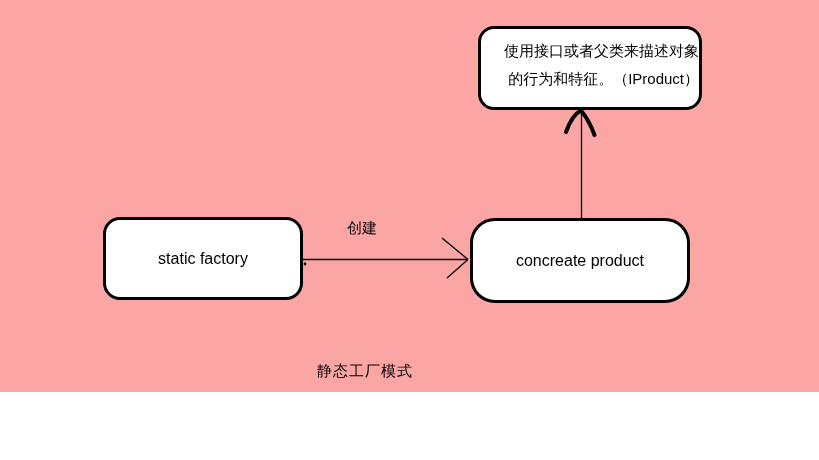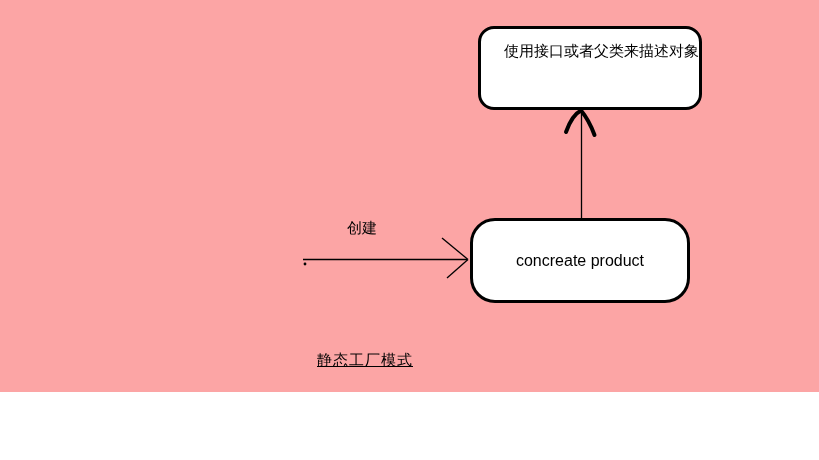--- a/index.html
+++ b/index.html
@@ -65,24 +65,23 @@
   .edge-label {
     position: absolute;
     left: 331px;
     top: 219px;
     font-size: 15px;
     margin-left: 16px;
   }
   .caption {
     position: absolute;
     left: 317px;
-    top: 351px;
+    top: 362px;
     font-size: 15px;
     letter-spacing: 1px;
-    text-decoration: underline;
   }
 </style>
 </head>
 <body>
 
 <div class="canvas">
 
   <svg class="arrow-layer" viewBox="0 0 819 460" xmlns="http://www.w3.org/2000/svg">
 
     <line x1="303" y1="259.5" x2="467" y2="259.5" stroke="#000000" stroke-width="1.3"></line>
@@ -90,22 +89,26 @@
     <line x1="447" y1="278" x2="468" y2="259.5" stroke="#000000" stroke-width="1.3"></line>
     <circle cx="305" cy="264" r="1.4" fill="#000000"></circle>
 
     <line x1="581.5" y1="112" x2="581.5" y2="218" stroke="#000000" stroke-width="1.3"></line>
     <path d="M 566 132 Q 572 115 581 110.5" fill="none" stroke="#000000" stroke-width="4" stroke-linecap="round"></path>
     <path d="M 581 110.5 Q 589 120 594.5 135" fill="none" stroke="#000000" stroke-width="4" stroke-linecap="round"></path>
   </svg>
 
   <div class="box note-box">
     <div>使用接口或者父类来描述对象</div>
+    <div>的行为和特征。（IProduct）</div>
   </div>
 
+  <div class="box node-box node-static">
+    <span>static factory</span>
+  </div>
 
   <div class="box node-box node-concrete">
     <span>concreate product</span>
   </div>
 
   <div class="edge-label">创建</div>
 
   <div class="caption">静态工厂模式</div>
 
 </div>

